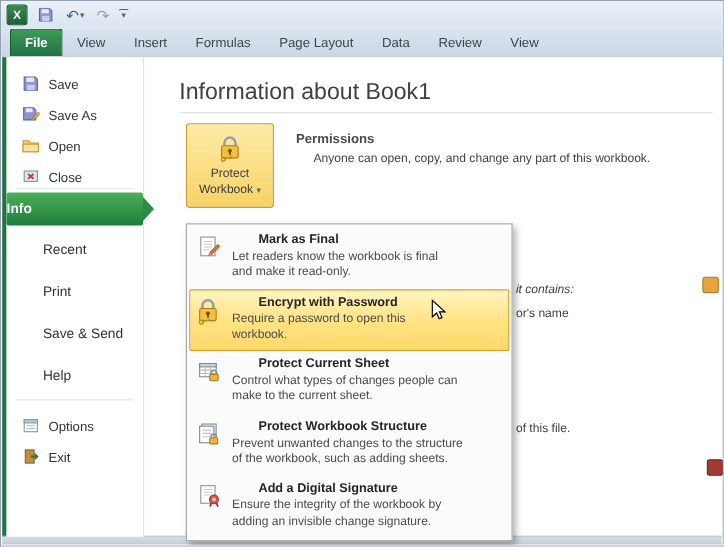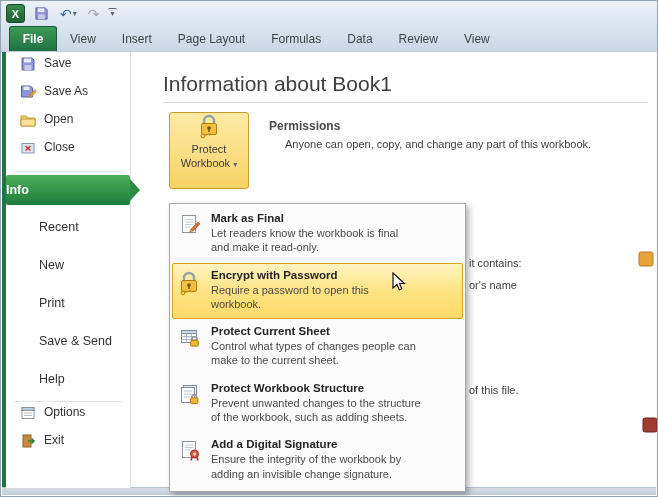--- a/index.html
+++ b/index.html
@@ -27,56 +27,56 @@
     background:linear-gradient(#3D9B56,#1F7244);
     border:1px solid #175C36;border-bottom:none;border-radius:3px 3px 0 0;}
   .tab{display:flex;align-items:center;padding:0 13px;font-size:12px;color:#3E4549;}
   
   .left-strip{position:absolute;left:1px;top:51px;width:4px;bottom:8px;background:#217346;}
   .bottom-strip{position:absolute;left:1px;right:1px;bottom:1px;height:7px;
     background:linear-gradient(#D6DDE4,#C3CCD6);border-top:1px solid #B7C1CC;}
   
   .sidebar{position:absolute;left:5px;top:51px;width:125px;bottom:8px;
     border-right:1px solid #DCE2E8;padding-top:4px;box-sizing:border-box;background:#fff;}
-  .cmd{height:28px;display:flex;align-items:flex-start;gap:8px;padding-left:14px;
+  .cmd{height:28px;display:flex;align-items:flex-end;gap:8px;padding-left:14px;
     font-size:12px;color:#333;}
   .cmd svg{flex:0 0 16px;}
   .side-sep{height:1px;background:#E2E7EB;margin:3px 8px;}
   .nav-item{height:38px;display:flex;align-items:center;padding-left:33px;
     font-size:12.5px;color:#333;}
   .nav-info{position:relative;height:30px;margin:3px 0;display:flex;align-items:center;
     font-size:12.5px;font-weight:bold;color:#fff;
     background:linear-gradient(#4CAF58,#1E7C3C);border-radius:2px;z-index:5;}
   .nav-info::after{content:"";position:absolute;right:-10px;top:4px;width:0;height:0;
     border-top:11px solid transparent;border-bottom:11px solid transparent;
     border-left:10px solid #2B8A43;}
   
   .page-title{position:absolute;left:162px;top:71px;font-size:21px;color:#404040;}
   .title-rule{position:absolute;left:162px;right:9px;top:101px;height:1px;background:#DCDCDC;}
   .protect-btn{position:absolute;left:168px;top:111px;width:80px;height:77px;
     border:1px solid #C69C2E;border-radius:3px;
     background:linear-gradient(#FDEBA6,#FBDE84 55%,#F7D264);
-    display:flex;flex-direction:column;align-items:center;justify-content:flex-start;gap:3px;
+    display:flex;flex-direction:column;align-items:center;justify-content:center;gap:3px;
     font-size:11px;color:#3C3C3C;text-align:center;box-sizing:border-box;}
   .protect-label{width:66px;line-height:1.25;}
   .perm-h{position:absolute;left:268px;top:118px;font-size:12px;font-weight:bold;color:#4A4A4A;}
   .perm-t{position:absolute;left:268px;top:137px;font-size:11px;color:#3F3F3F;margin-left:16px;}
   .frag{position:absolute;font-size:11px;color:#3F3F3F;white-space:nowrap;}
-  .frag-a{left:468px;top:256px;}
+  .frag-a{left:468px;top:256px;font-style:italic;}
   .frag-b{left:468px;top:278px;}
   .frag-c{left:468px;top:383px;}
   
   .menu{position:absolute;left:168px;top:202px;width:297px;background:#FBFBFB;
     border:1px solid #A7A7A7;box-shadow:3px 3px 6px rgba(0,0,0,.3);
     padding:2px;box-sizing:border-box;z-index:10;}
   .menu-item{display:flex;gap:7px;padding:5px 6px 7px 5px;border:1px solid transparent;}
   .menu-item.hl{background:linear-gradient(#FFF4C1,#FFE384 50%,#FFD96B);
     border:1px solid #D8A324;border-radius:2px;}
   .mi-icon{flex:0 0 26px;padding-top:1px;}
-  .mi-title{font-size:11.5px;font-weight:bold;color:#252525;margin-bottom:2px;}
+  .mi-title{font-size:11.5px;font-weight:bold;color:#252525;margin-bottom:2px;margin-left:24px;}
   .mi-desc{font-size:11px;color:#4A4A4A;line-height:1.3;white-space:pre-line;max-width:228px;}
   
   .cursor{position:absolute;left:391px;top:271px;z-index:50;}
   .clip-icon{position:absolute;z-index:3;}
   .clip-a{left:637px;top:250px;}
   .clip-b{left:641px;top:416px;}
 </style>
 </head>
 <body>
 
@@ -100,22 +100,22 @@
     </div>
     <div class="qat-btn qat-customize">
       <span class="caret">▾</span>
     </div>
   </div>
 
   <div class="tabrow">
     <div class="file-tab">File</div>
     <div class="tab">View</div>
     <div class="tab">Insert</div>
+    <div class="tab">Formulas</div>
     <div class="tab">Page Layout</div>
-    <div class="tab">Formulas</div>
     <div class="tab">Data</div>
     <div class="tab">Review</div>
     <div class="tab">View</div>
   </div>
 
   <div class="left-strip"></div>
   <div class="bottom-strip"></div>
 
   <div class="sidebar">
     <div class="cmd">
@@ -152,23 +152,20 @@
       <span>Close</span>
     </div>
 
     <div class="side-sep"></div>
 
     <div class="nav-info">
       <span>Info</span>
     </div>
     <div class="nav-item">
       <span>Recent</span>
-    </div>
-    <div class="nav-item">
-      <span>New</span>
     </div>
     <div class="nav-item">
       <span>Print</span>
     </div>
     <div class="nav-item">
       <span>Save &amp; Send</span>
     </div>
     <div class="nav-item">
       <span>Help</span>
     </div>

